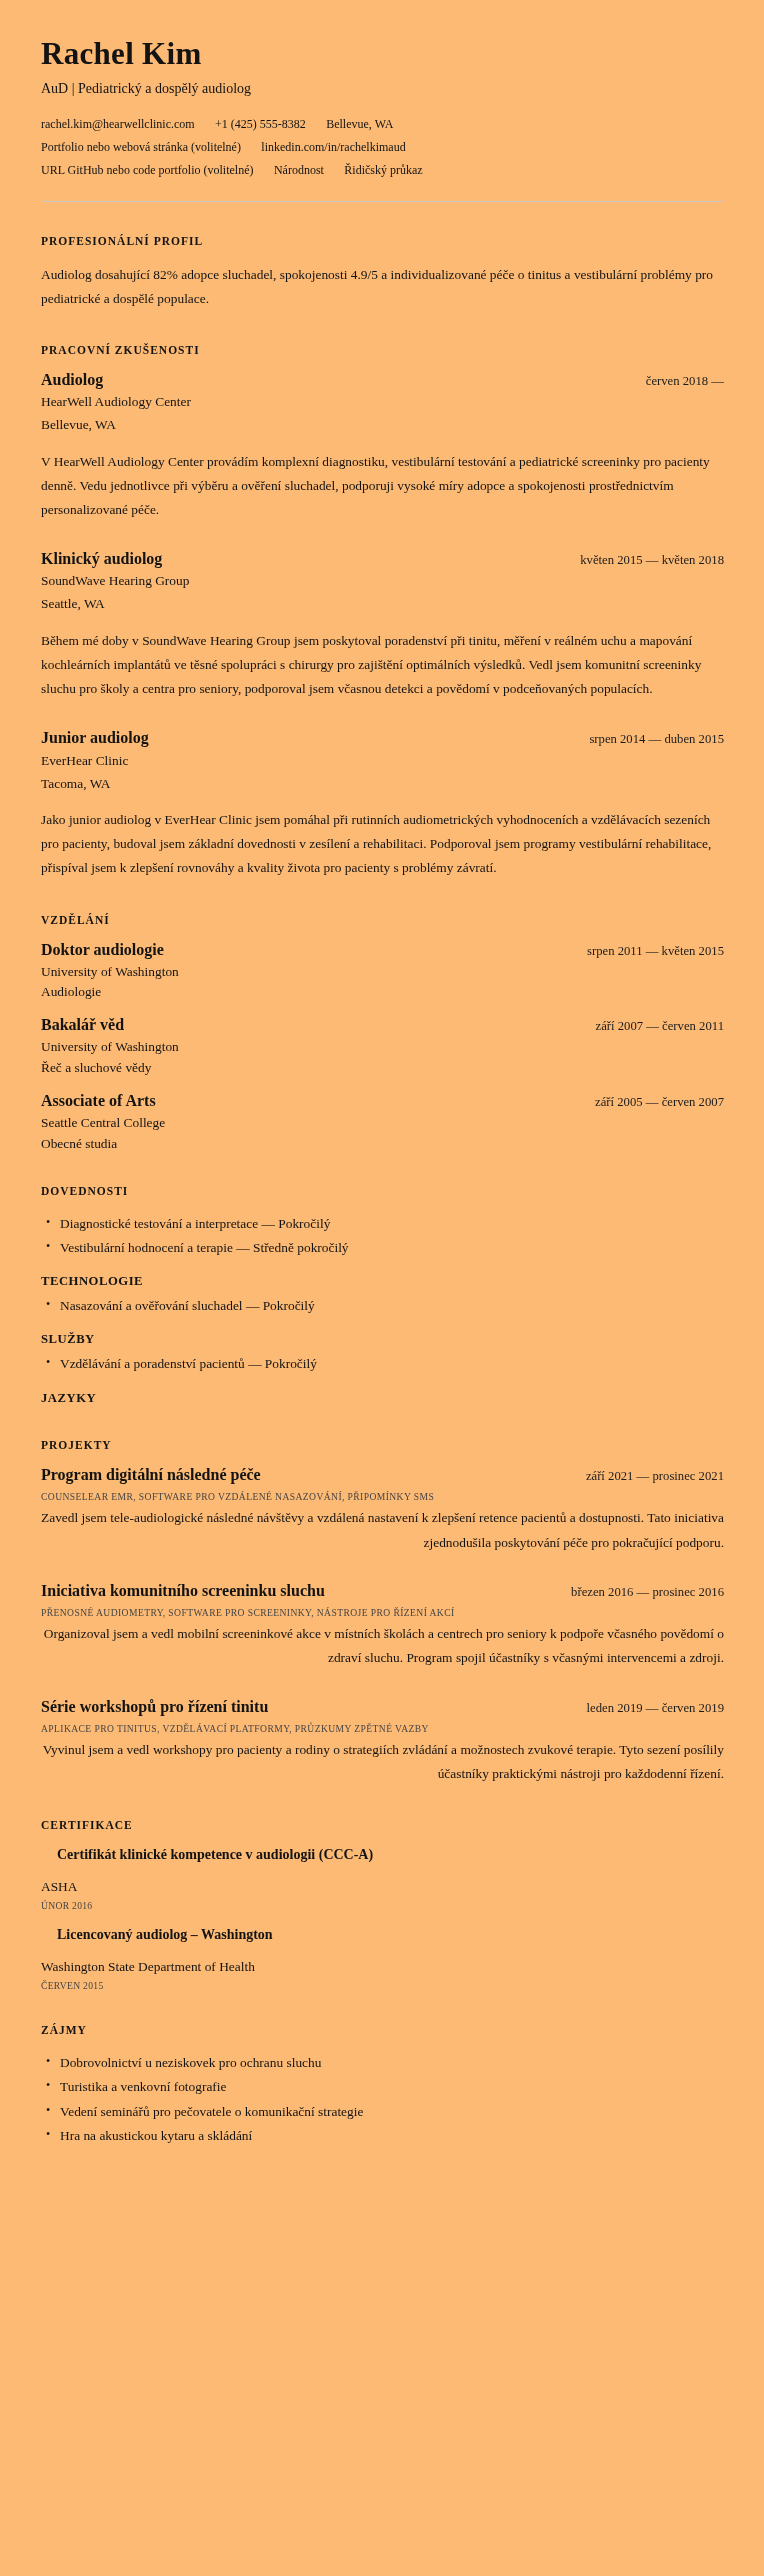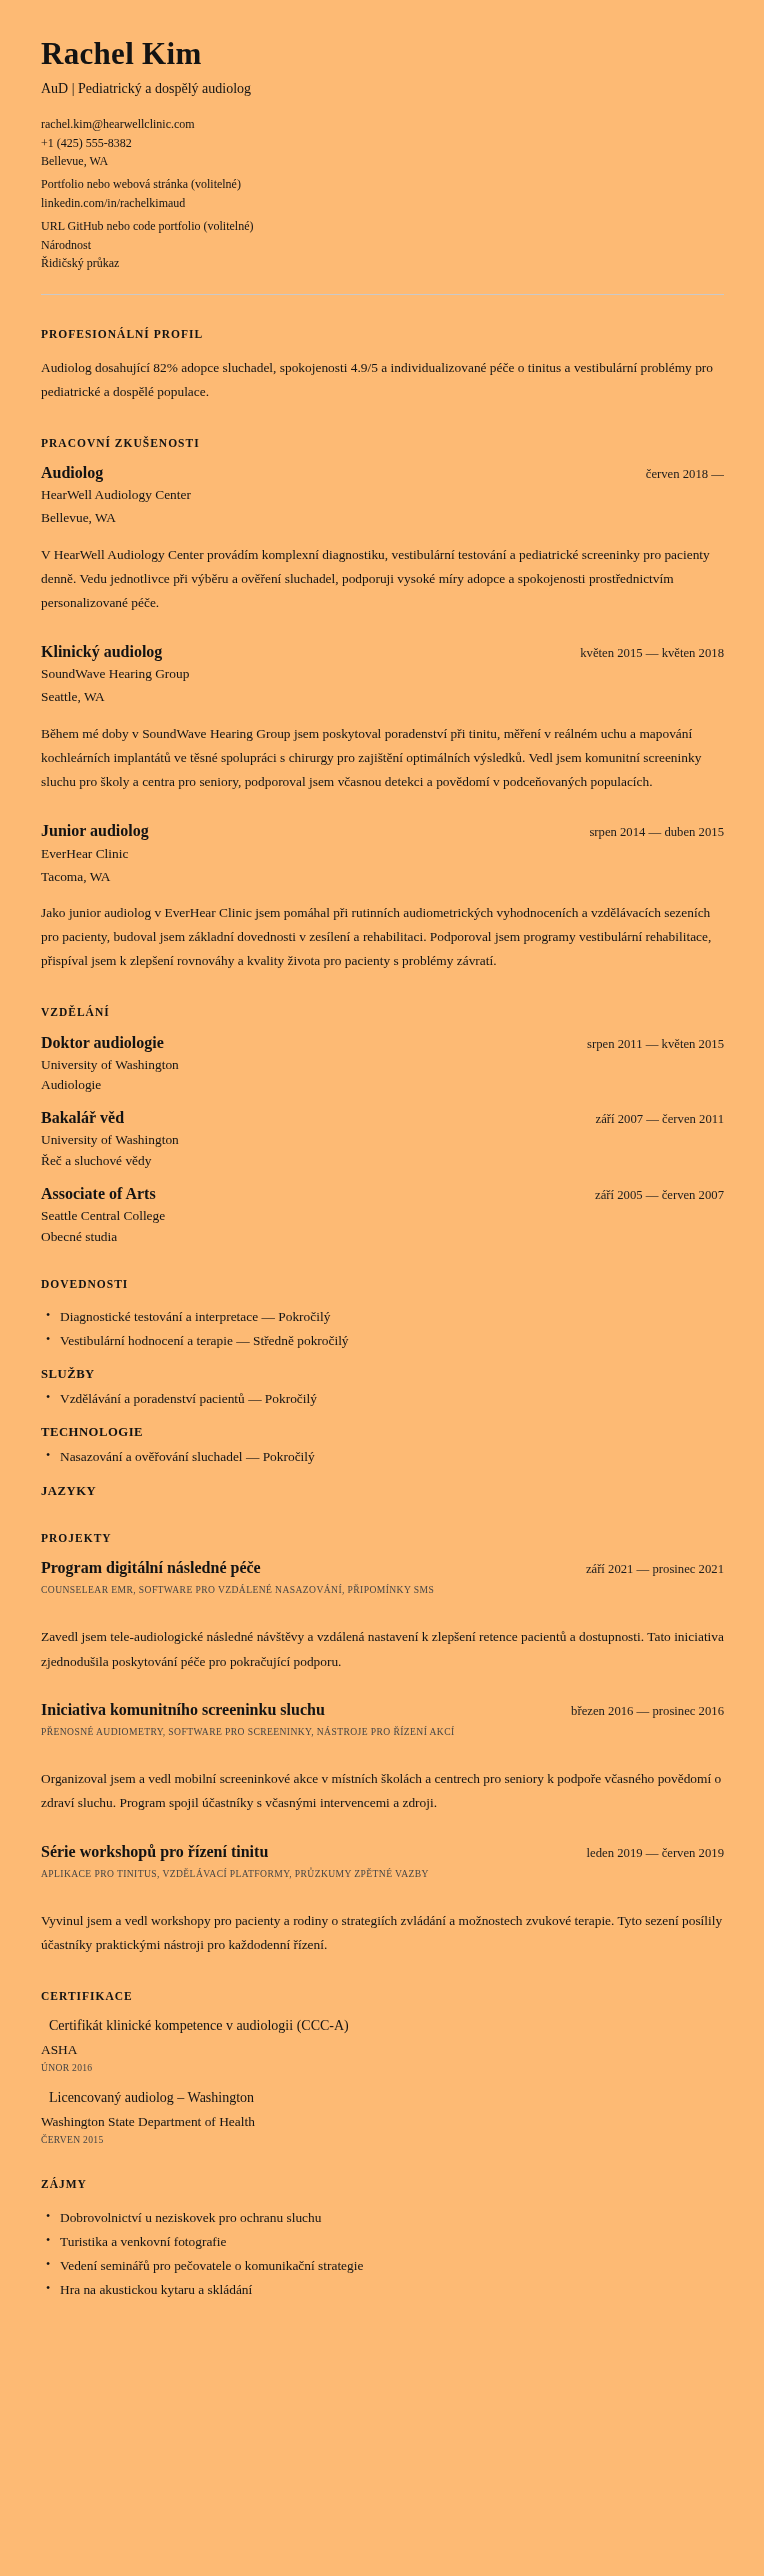--- a/index.html
+++ b/index.html
@@ -13,21 +13,21 @@
     width: 765px;
     height: 2576px;
     overflow: hidden;
     padding: 36px 41px 25.5px 41px;
     background: #fdba74;
   }
 
   
   h1.name { font-size: 31px; font-weight: 700; margin: 0 0 9px 0; letter-spacing: 0.3px; }
   .subtitle { font-size: 14px; margin: 0 0 18px 0; }
-  .contact-row { font-size: 12px; line-height: 1.55; margin-bottom: 4.5px; display: flex; flex-wrap: wrap; column-gap: 20.4px; flex-direction: column; }
+  .contact-row { font-size: 12px; line-height: 1.55; margin-bottom: 4.5px; display: flex; flex-wrap: wrap; column-gap: 20.4px; }
   hr.divider { border: none; border-top: 0.6px solid #c9c9c9; margin: 21.7px 0 0 0; }
 
   
   section { margin-top: 33px; }
   h2.sec { font-size: 11.5px; font-weight: 700; letter-spacing: 1px; margin: 0 0 15.3px 0; }
 
   .entry-row { display: flex; justify-content: space-between; align-items: baseline; gap: 12.7px; }
   h3.item-title { font-size: 16px; font-weight: 700; margin: 0; }
   .dates { font-size: 12.7px; color: #1c1c1c; white-space: nowrap; }
 
@@ -43,25 +43,25 @@
 
   .skill-group { margin-bottom: 8.3px; }
   .group-label { font-size: 12.7px; font-weight: 700; letter-spacing: 0.5px; margin: 14px 0 5.1px 0; }
   .skill-group:first-of-type .group-label { margin-top: 0; }
 
   ul.blist { list-style: none; margin: 0; padding: 0; }
   ul.blist li { font-size: 13.4px; line-height: 1.8; padding-left: 19px; position: relative; }
   ul.blist li::before { content: "\2022"; position: absolute; left: 5.1px; top: 0; font-size: 12px; }
 
   .project { margin-bottom: 27px; }
-  .project p.body { margin-top: 30px; }
+  .project p.body { margin-top: 4px; text-align: right; }
   .tools-line { font-size: 9.6px; letter-spacing: 0.4px; color: #454545; margin-top: 7.6px; }
 
   .cert { margin-bottom: 16.6px; }
-  .cert-title { font-size: 14px; font-weight: 400; margin: 8px; }
+  .cert-title { font-size: 14px; font-weight: 700; margin: 16px; }
   .cert-org { font-size: 13.4px; margin-top: 4.5px; }
   .cert-date { font-size: 9.6px; color: #454545; margin-top: 4.5px; letter-spacing: 0.3px; }
 </style>
 </head>
 <body>
 
 <div class="page">
 
   <header>
     <h1 class="name">Rachel Kim</h1>
@@ -159,30 +159,30 @@
     <h2 class="sec">DOVEDNOSTI</h2>
 
     <div class="skill-group">
       <ul class="blist">
         <li>Diagnostické testování a interpretace — Pokročilý</li>
         <li>Vestibulární hodnocení a terapie — Středně pokročilý</li>
       </ul>
     </div>
 
     <div class="skill-group">
+      <div class="group-label">TECHNOLOGIE</div>
+      <ul class="blist">
+        <li>Nasazování a ověřování sluchadel — Pokročilý</li>
+      </ul>
+    </div>
+
+    <div class="skill-group">
       <div class="group-label">SLUŽBY</div>
       <ul class="blist">
         <li>Vzdělávání a poradenství pacientů — Pokročilý</li>
-      </ul>
-    </div>
-
-    <div class="skill-group">
-      <div class="group-label">TECHNOLOGIE</div>
-      <ul class="blist">
-        <li>Nasazování a ověřování sluchadel — Pokročilý</li>
       </ul>
     </div>
 
     <div class="skill-group">
       <div class="group-label">JAZYKY</div>
     </div>
   </section>
 
   <section>
     <h2 class="sec">PROJEKTY</h2>

